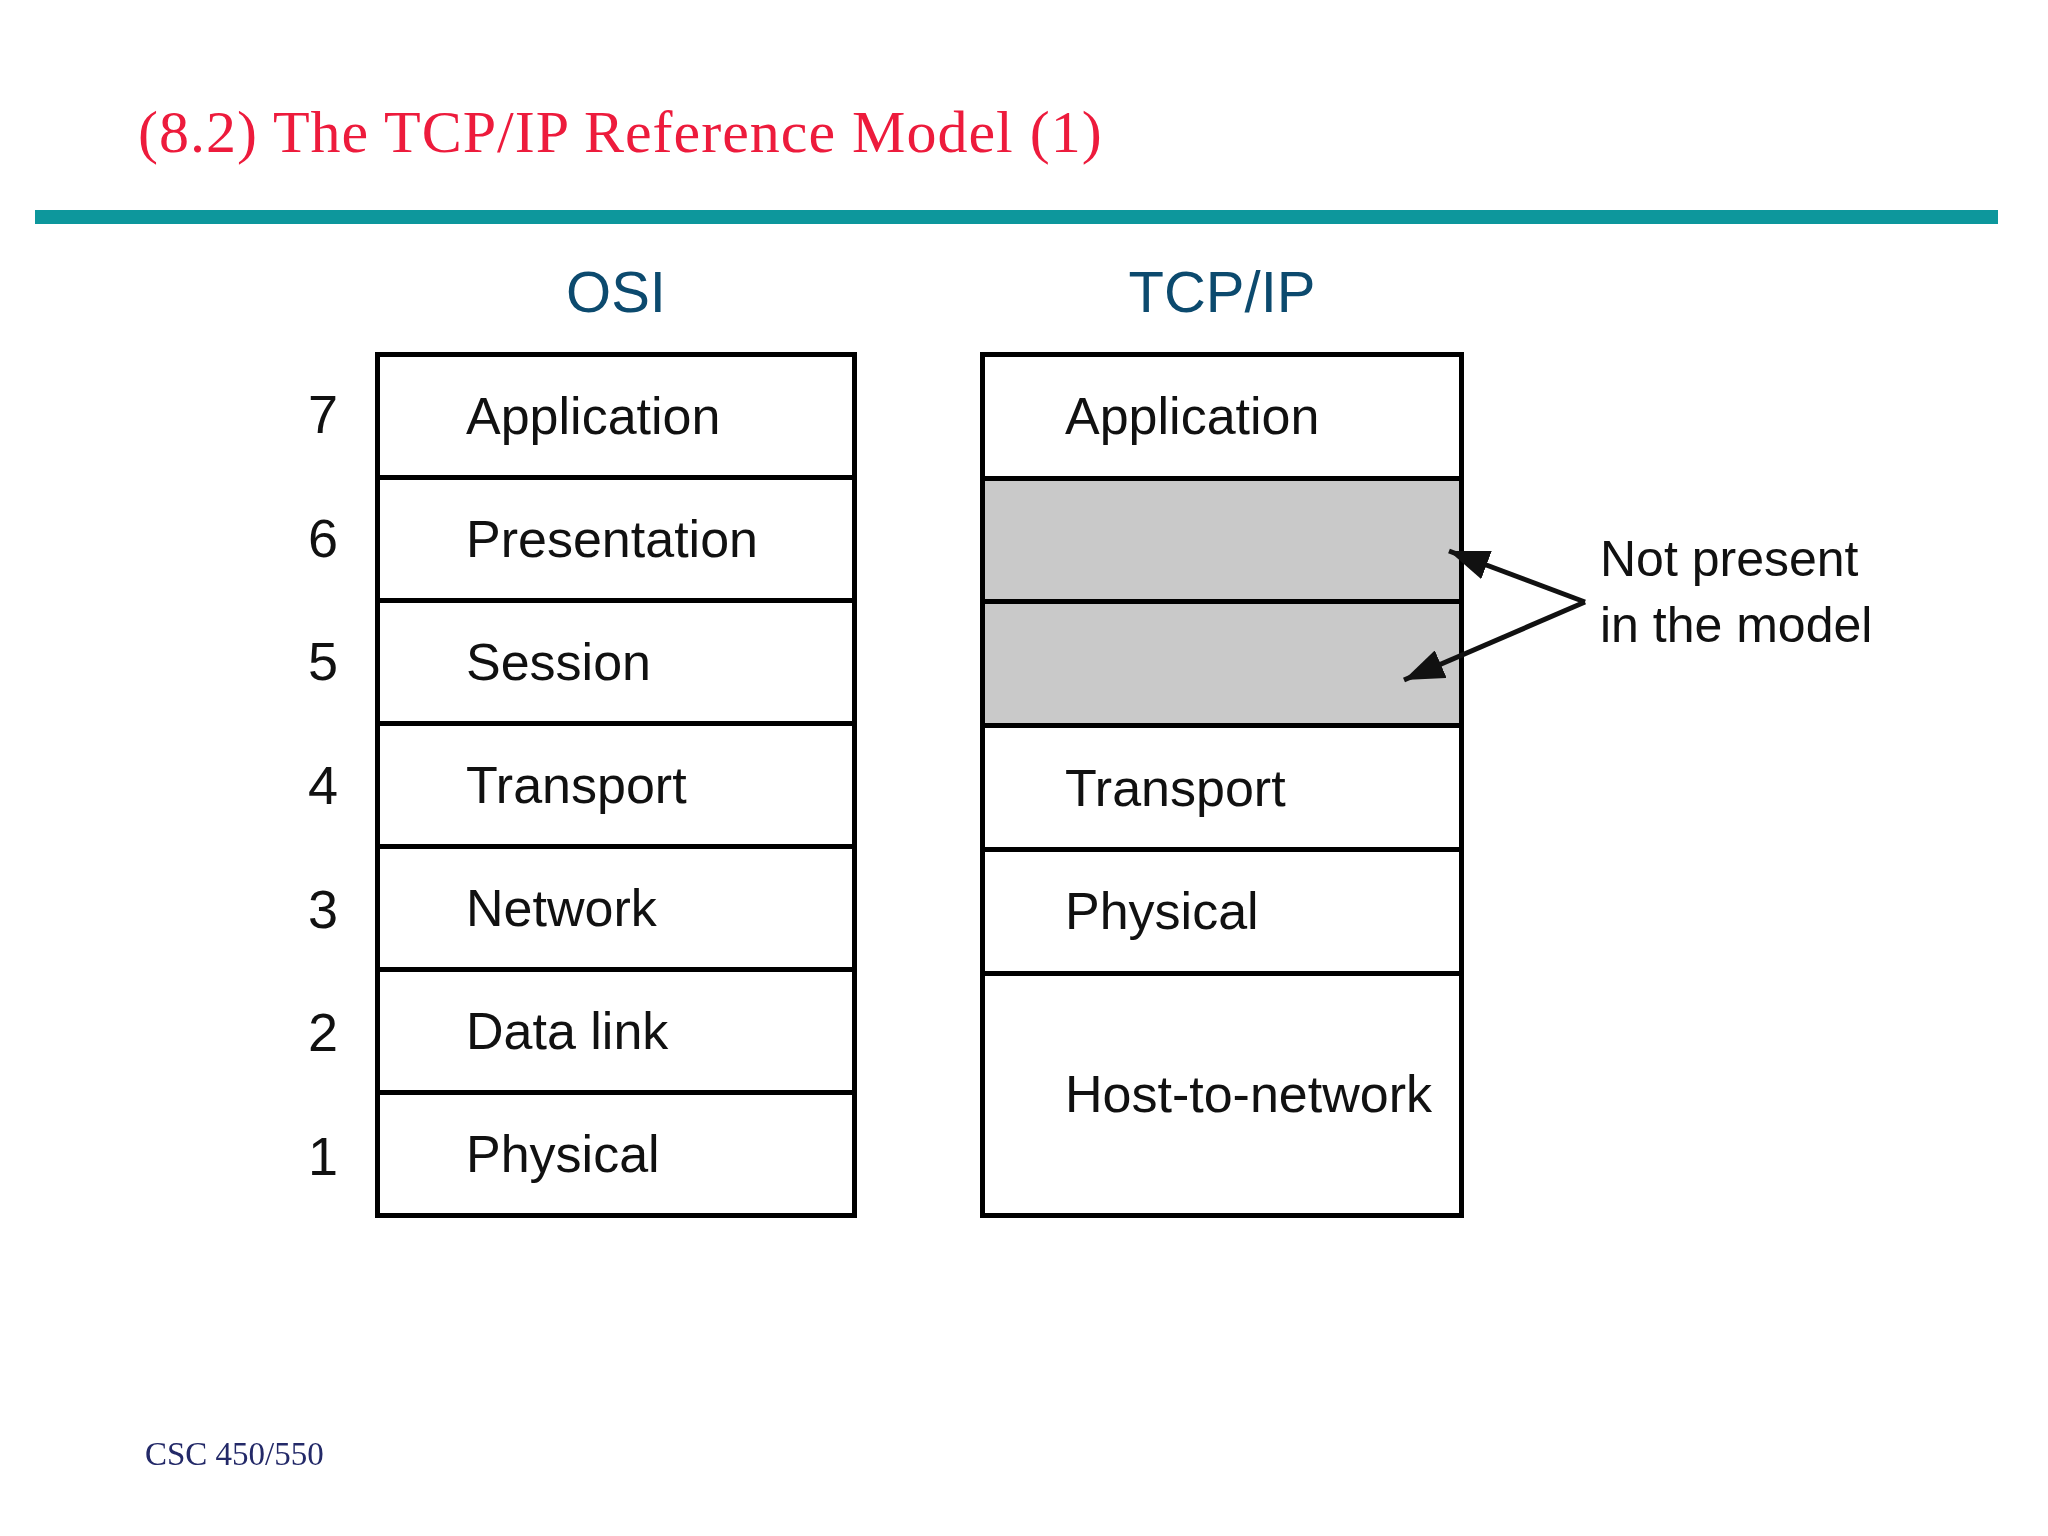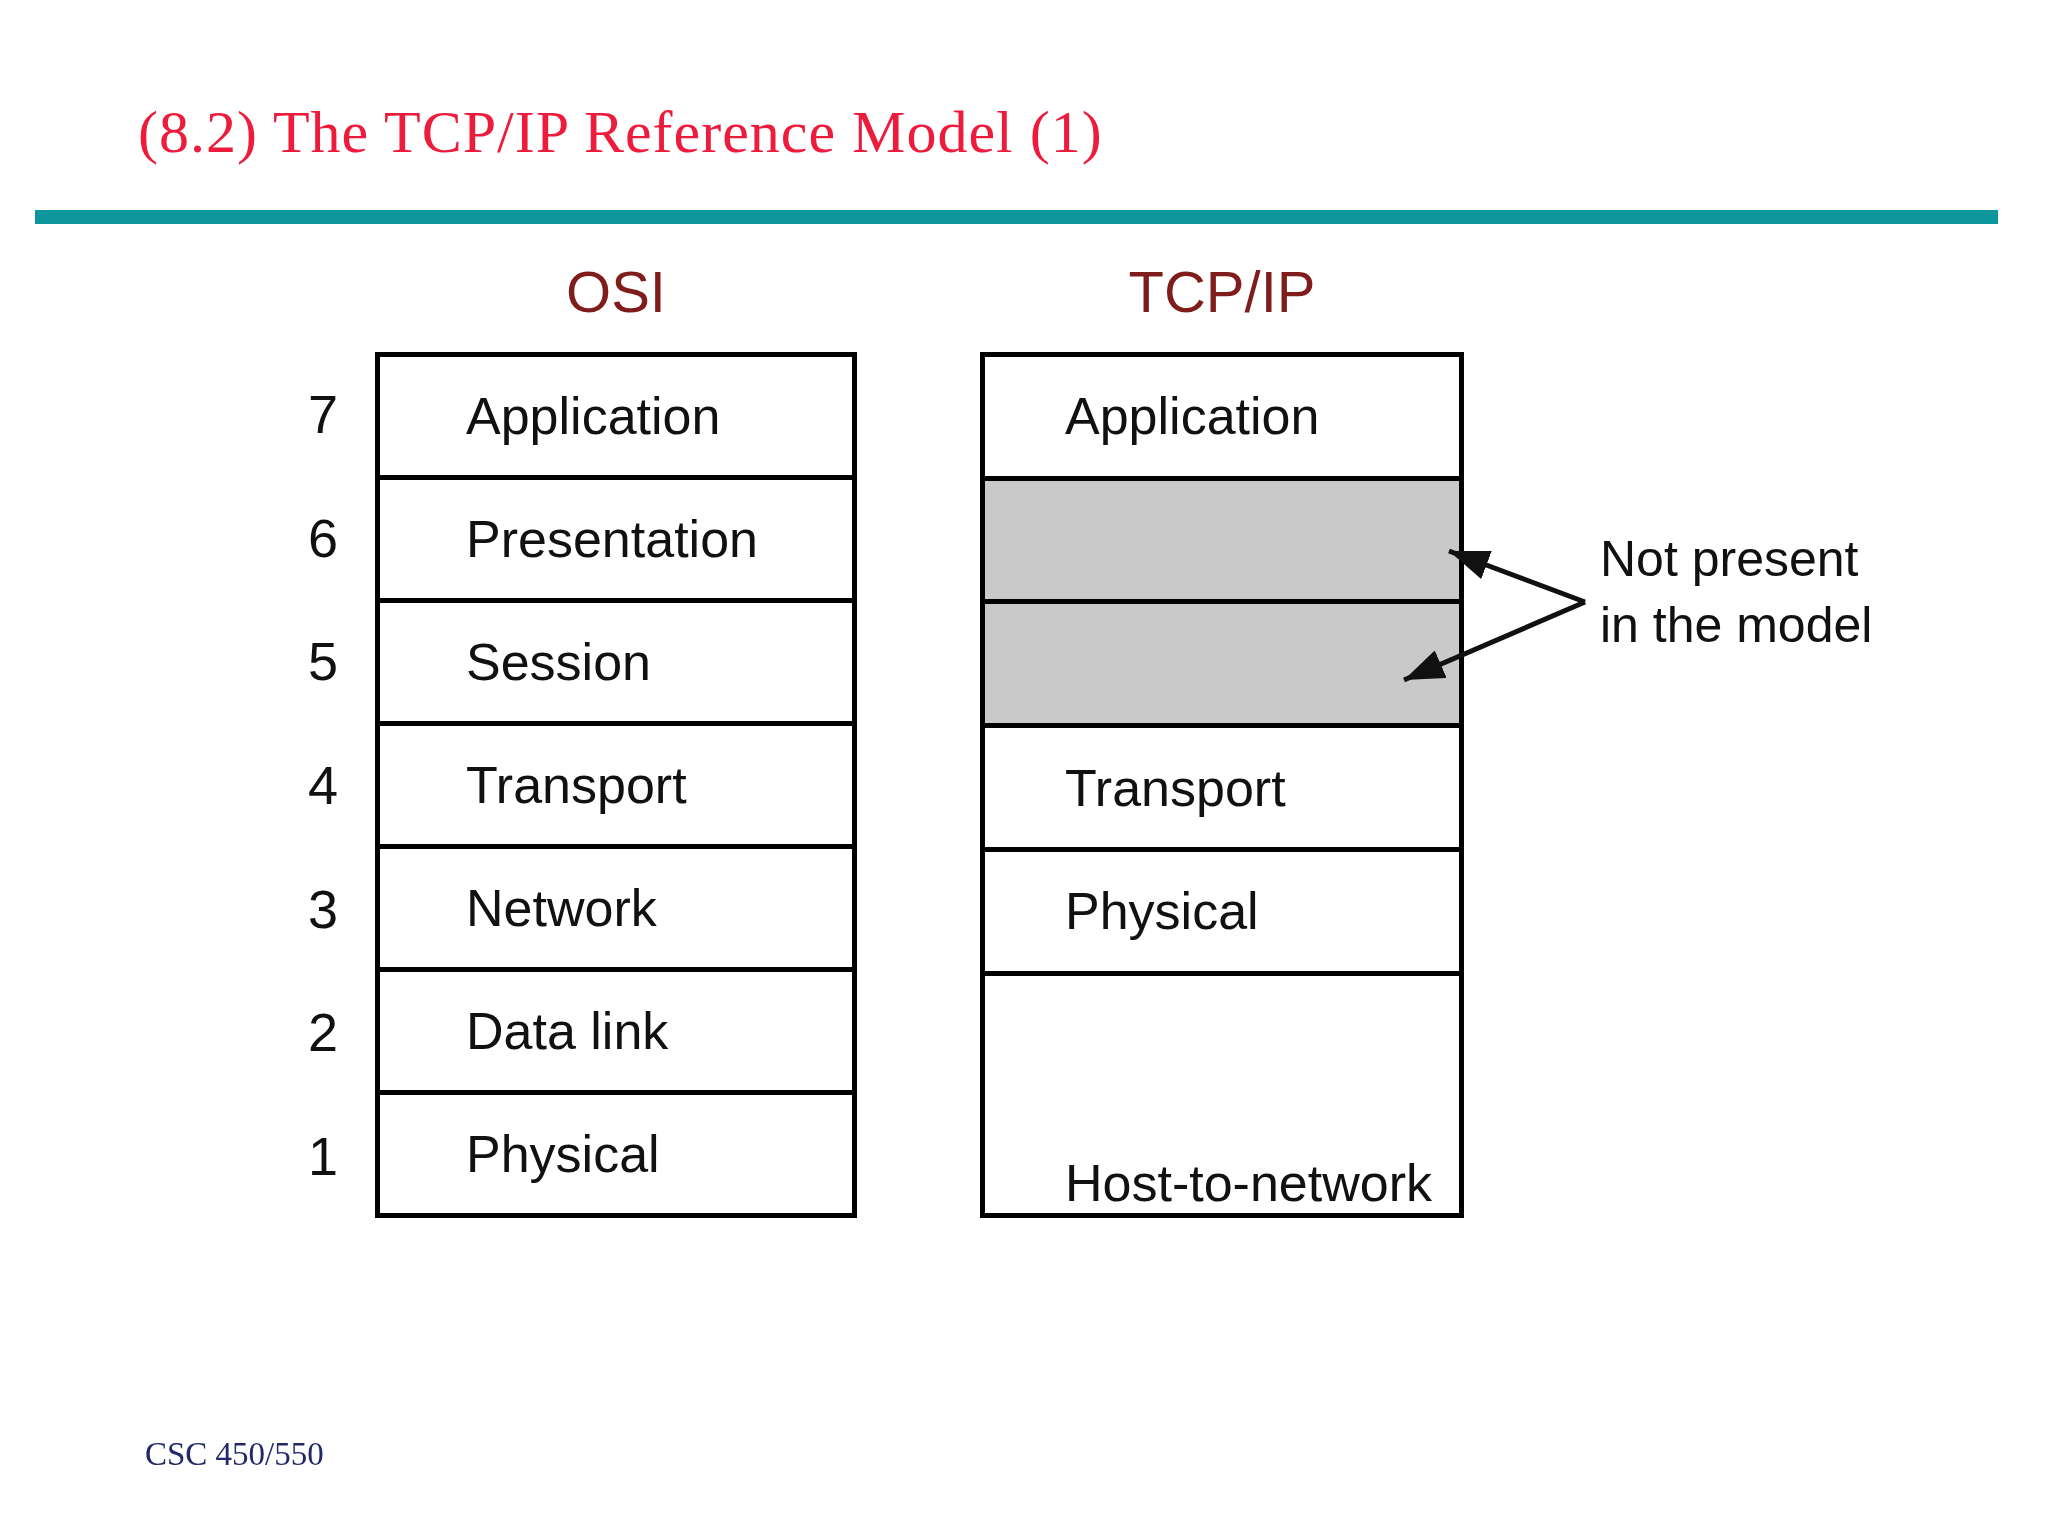--- a/index.html
+++ b/index.html
@@ -20,21 +20,21 @@
     white-space:nowrap;
   }
   .rule{
     position:absolute;
     left:35px;top:210px;
     width:1963px;height:14px;
     background:#0D979C;
   }
   .col-header{
     position:absolute;top:258px;
-    font-size:58px;color:#7f1d1d;
+    font-size:58px;color:#0c4a6e;
     text-align:center;
   }
   .col-header.osi{left:375px;width:482px;}
   .col-header.tcpip{left:980px;width:484px;}
 
   .stack{
     position:absolute;top:352px;
     height:866px;
     border:5px solid #000000;
     box-sizing:border-box;
@@ -49,21 +49,21 @@
     padding-left:86px;
     box-sizing:border-box;
     font-size:52px;color:#111111;
     white-space:nowrap;
   }
   .stack.tcpip .row{padding-left:80px;}
   .stack .row + .row{border-top:5px solid #000000;}
   .stack .row.shaded{background:#C9C9C9;}
   .stack .row.tall{
     flex:2;
-    align-items:flex-end;
+    align-items:center;
   }
 
   .nums{
     position:absolute;
     left:220px;top:352px;
     width:118px;height:866px;
     display:flex;flex-direction:column;
   }
   .nums .num{
     flex:1;

